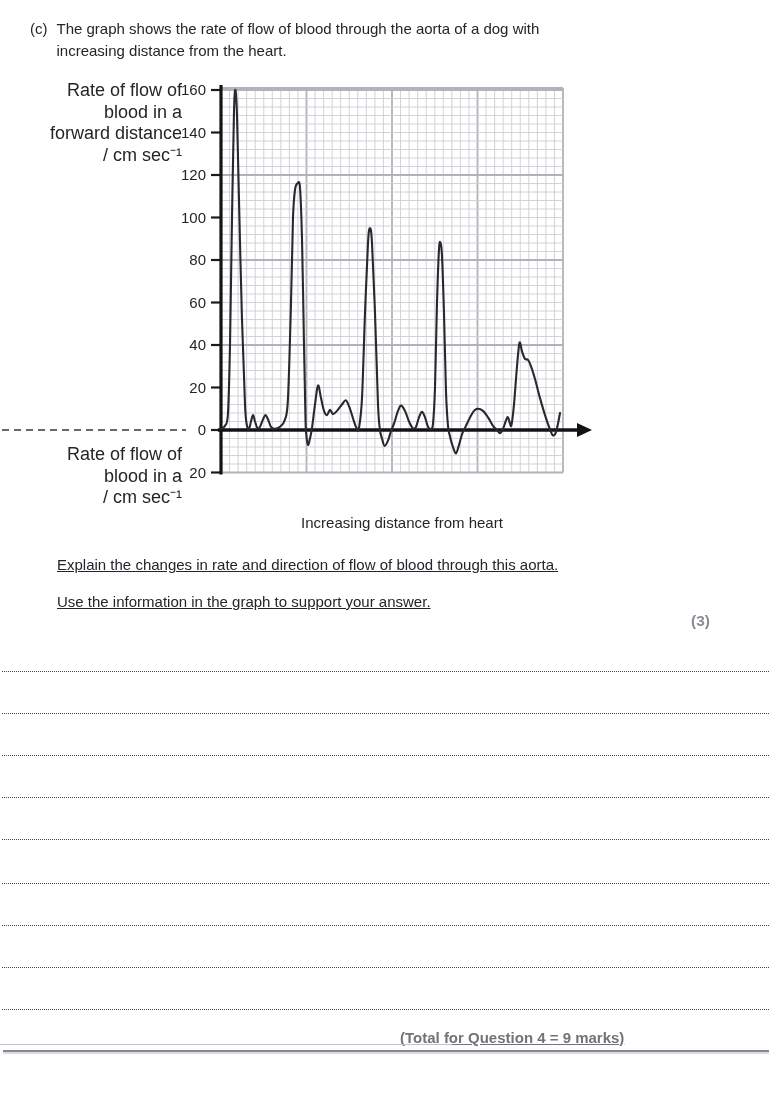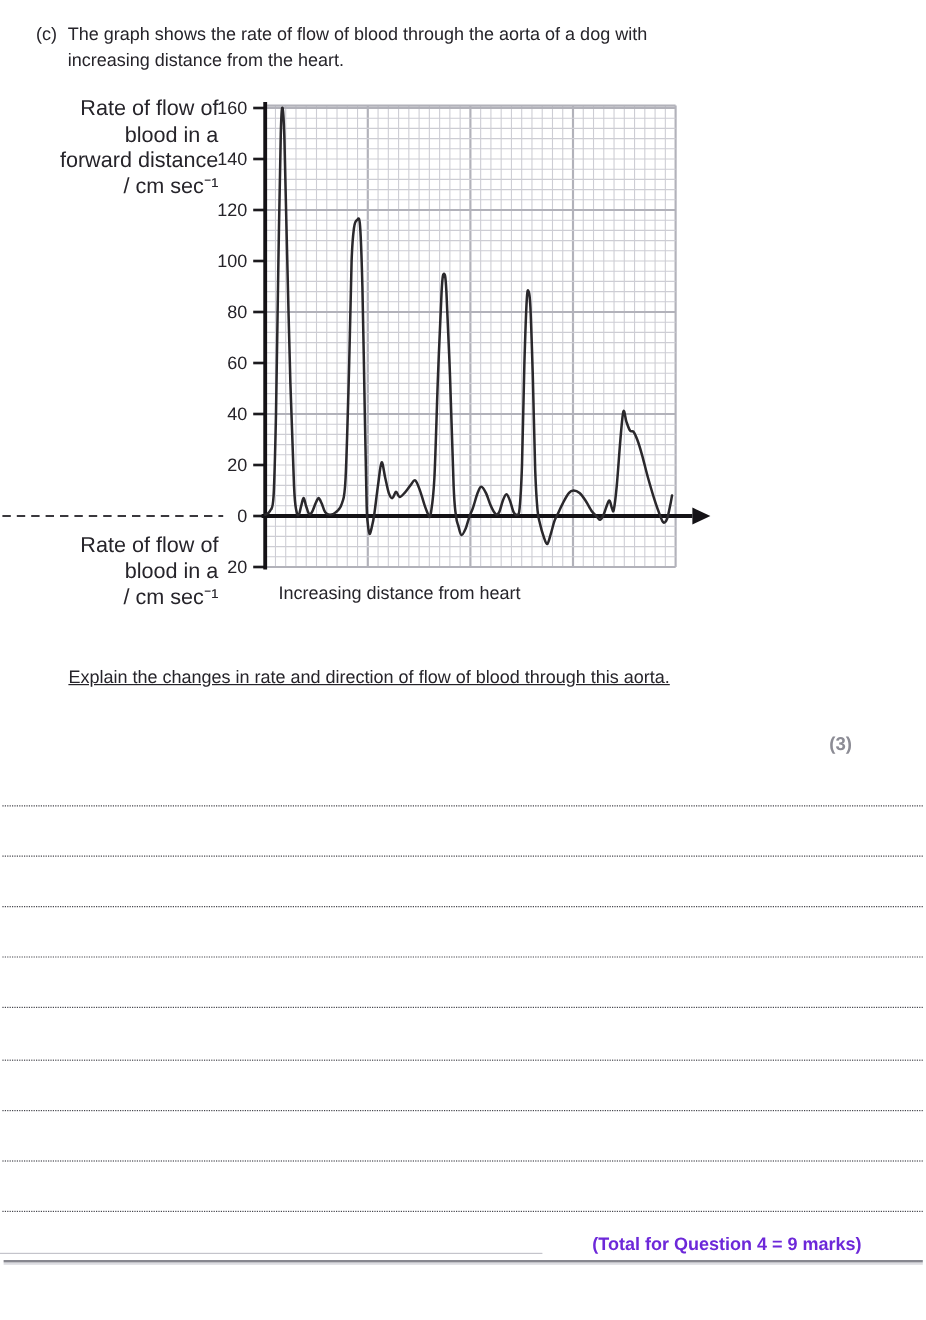--- a/index.html
+++ b/index.html
@@ -7,29 +7,29 @@
     position:relative;width:772px;height:1100px;background:#ffffff;
     font-family:"Liberation Sans", sans-serif;color:#26242a;overflow:hidden;
   }
   .qrow{position:absolute;left:30px;top:18px;display:flex;gap:9px;font-size:15px;line-height:22px;}
   .qlabel{flex:0 0 auto;}
   .qtext{width:620px;}
   .ylabel{position:absolute;left:12px;width:170px;text-align:right;font-size:18px;line-height:21.5px;}
   .ylabel.fwd{top:80px;}
   .ylabel.bwd{top:444px;}
   #graph-svg{position:absolute;left:0;top:75px;}
-  .xlabel{position:absolute;left:232px;top:486px;width:340px;font-size:15px;}
+  .xlabel{position:absolute;left:232px;top:514px;width:340px;text-align:center;font-size:15px;}
   .instr{position:absolute;left:57px;font-size:15px;text-decoration:underline;}
   .instr.l1{top:556px;}
   .instr.l2{top:593px;}
   .marks{position:absolute;left:560px;top:612px;width:150px;text-align:right;
          font-size:15.5px;font-weight:bold;color:#8c8c95;}
   .ansline{position:absolute;left:2px;right:3px;height:0;border-bottom:1.7px dotted #45454c;}
-  .total{position:absolute;left:400px;top:1029px;width:318px;text-align:right;
-         font-size:15px;font-weight:bold;color:#6d28d9;}
+  .total{position:absolute;left:400px;top:1029px;width:318px;text-align:left;
+         font-size:15px;font-weight:bold;color:#737373;text-decoration:underline;}
   .pre-rule{position:absolute;left:0;top:1044px;width:452px;height:0;border-top:1px solid #c4c4cb;}
   .rule{position:absolute;left:3px;right:3px;top:1050px;height:0;
         border-top:2.5px solid #87878f;box-shadow:0 2px 0 #dcdce1;}
 </style>
 </head>
 <body>
 
 <div class="page">
 
   <div class="qrow">
@@ -164,20 +164,21 @@
 
   <div class="ylabel bwd">
     <div>Rate of flow of</div>
     <div>blood in a</div>
     <div>/ cm sec⁻¹</div>
   </div>
 
   <div class="xlabel">Increasing distance from heart</div>
 
   <div class="instr l1">Explain the changes in rate and direction of flow of blood through this aorta.</div>
+  <div class="instr l2">Use the information in the graph to support your answer.</div>
   <div class="marks">(3)</div>
 
   <div class="ansline" style="top:671px"></div>
   <div class="ansline" style="top:713px"></div>
   <div class="ansline" style="top:755px"></div>
   <div class="ansline" style="top:797px"></div>
   <div class="ansline" style="top:839px"></div>
   <div class="ansline" style="top:883px"></div>
   <div class="ansline" style="top:925px"></div>
   <div class="ansline" style="top:967px"></div>

